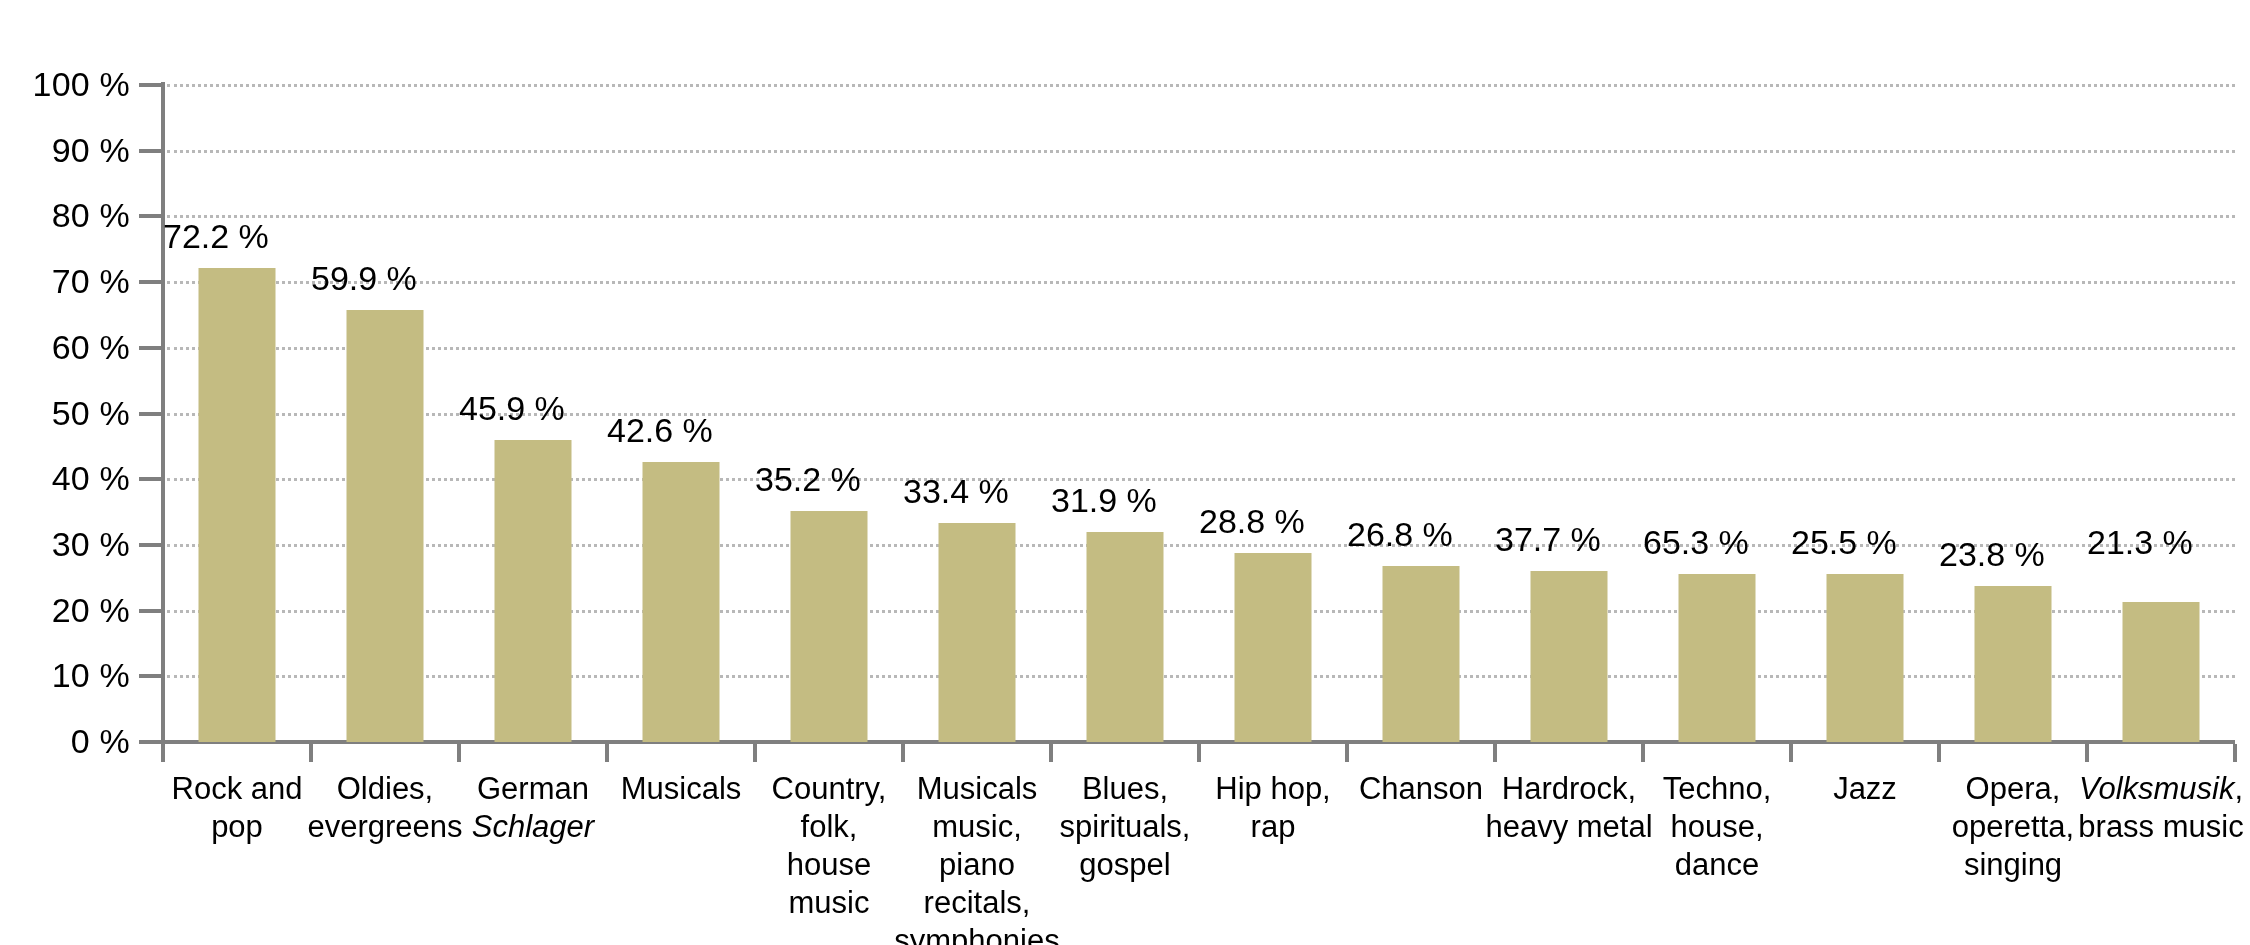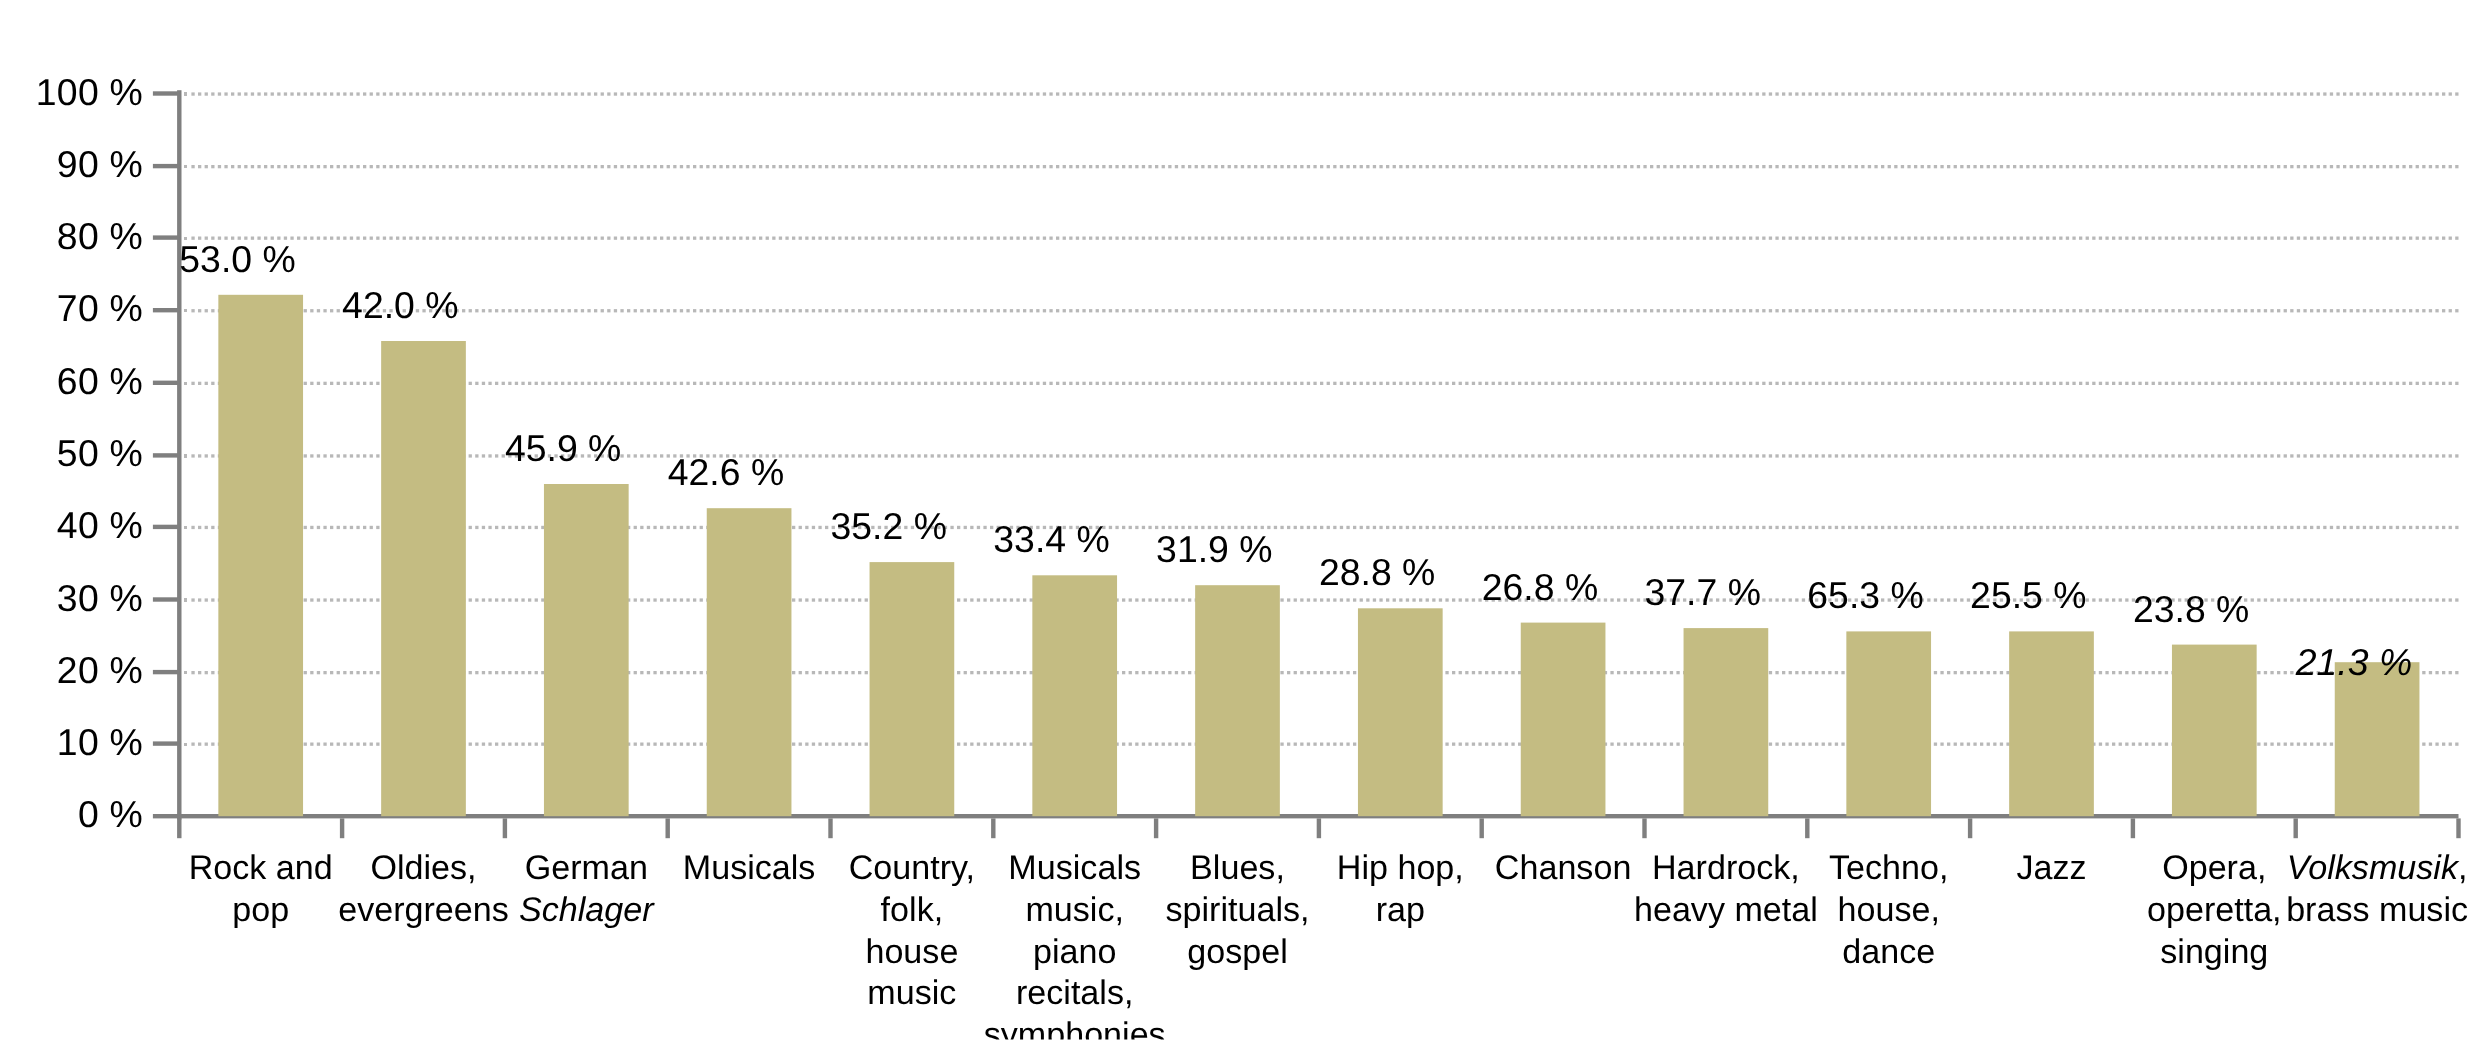--- a/index.html
+++ b/index.html
@@ -307,27 +307,27 @@
         <div>Opera,</div>
         <div>operetta,</div>
         <div>singing</div>
       </div>
       <div class="cat-label" style="left: 2075px; width: 172px;">
         <div><span class="it">Volksmusik</span>,</div>
         <div>brass music</div>
       </div>
     </div>
 
-<div class="bar-value-label" style="left: 163px; top: 215.646px;">53.0 %</div>
-    <div class="bar-value-label" style="left: 311px; top: 257.694px;">42.0 %</div>
+<div class="bar-value-label" style="left: 163px; top: 215.646px;">72.2 %</div>
+    <div class="bar-value-label" style="left: 311px; top: 257.694px;">59.9 %</div>
     <div class="bar-value-label" style="left: 459px; top: 388.437px;">45.9 %</div>
     <div class="bar-value-label" style="left: 607px; top: 410.118px;">42.6 %</div>
     <div class="bar-value-label" style="left: 755px; top: 458.736px;">35.2 %</div>
     <div class="bar-value-label" style="left: 903px; top: 470.562px;">33.4 %</div>
     <div class="bar-value-label" style="left: 1051px; top: 480.417px;">31.9 %</div>
     <div class="bar-value-label" style="left: 1199px; top: 500.784px;">28.8 %</div>
     <div class="bar-value-label" style="left: 1347px; top: 513.924px;">26.8 %</div>
     <div class="bar-value-label" style="left: 1495px; top: 519.18px;">37.7 %</div>
     <div class="bar-value-label" style="left: 1643px; top: 521.808px;">65.3 %</div>
     <div class="bar-value-label" style="left: 1791px; top: 522.465px;">25.5 %</div>
     <div class="bar-value-label" style="left: 1939px; top: 533.634px;">23.8 %</div>
-    <div class="bar-value-label" style="left: 2087px; top: 583px; font-style: italic;">21.3 %</div>
+    <div class="bar-value-label" style="left: 2087px; top: 522px;">21.3 %</div>
   </div>
 
 </body></html>

